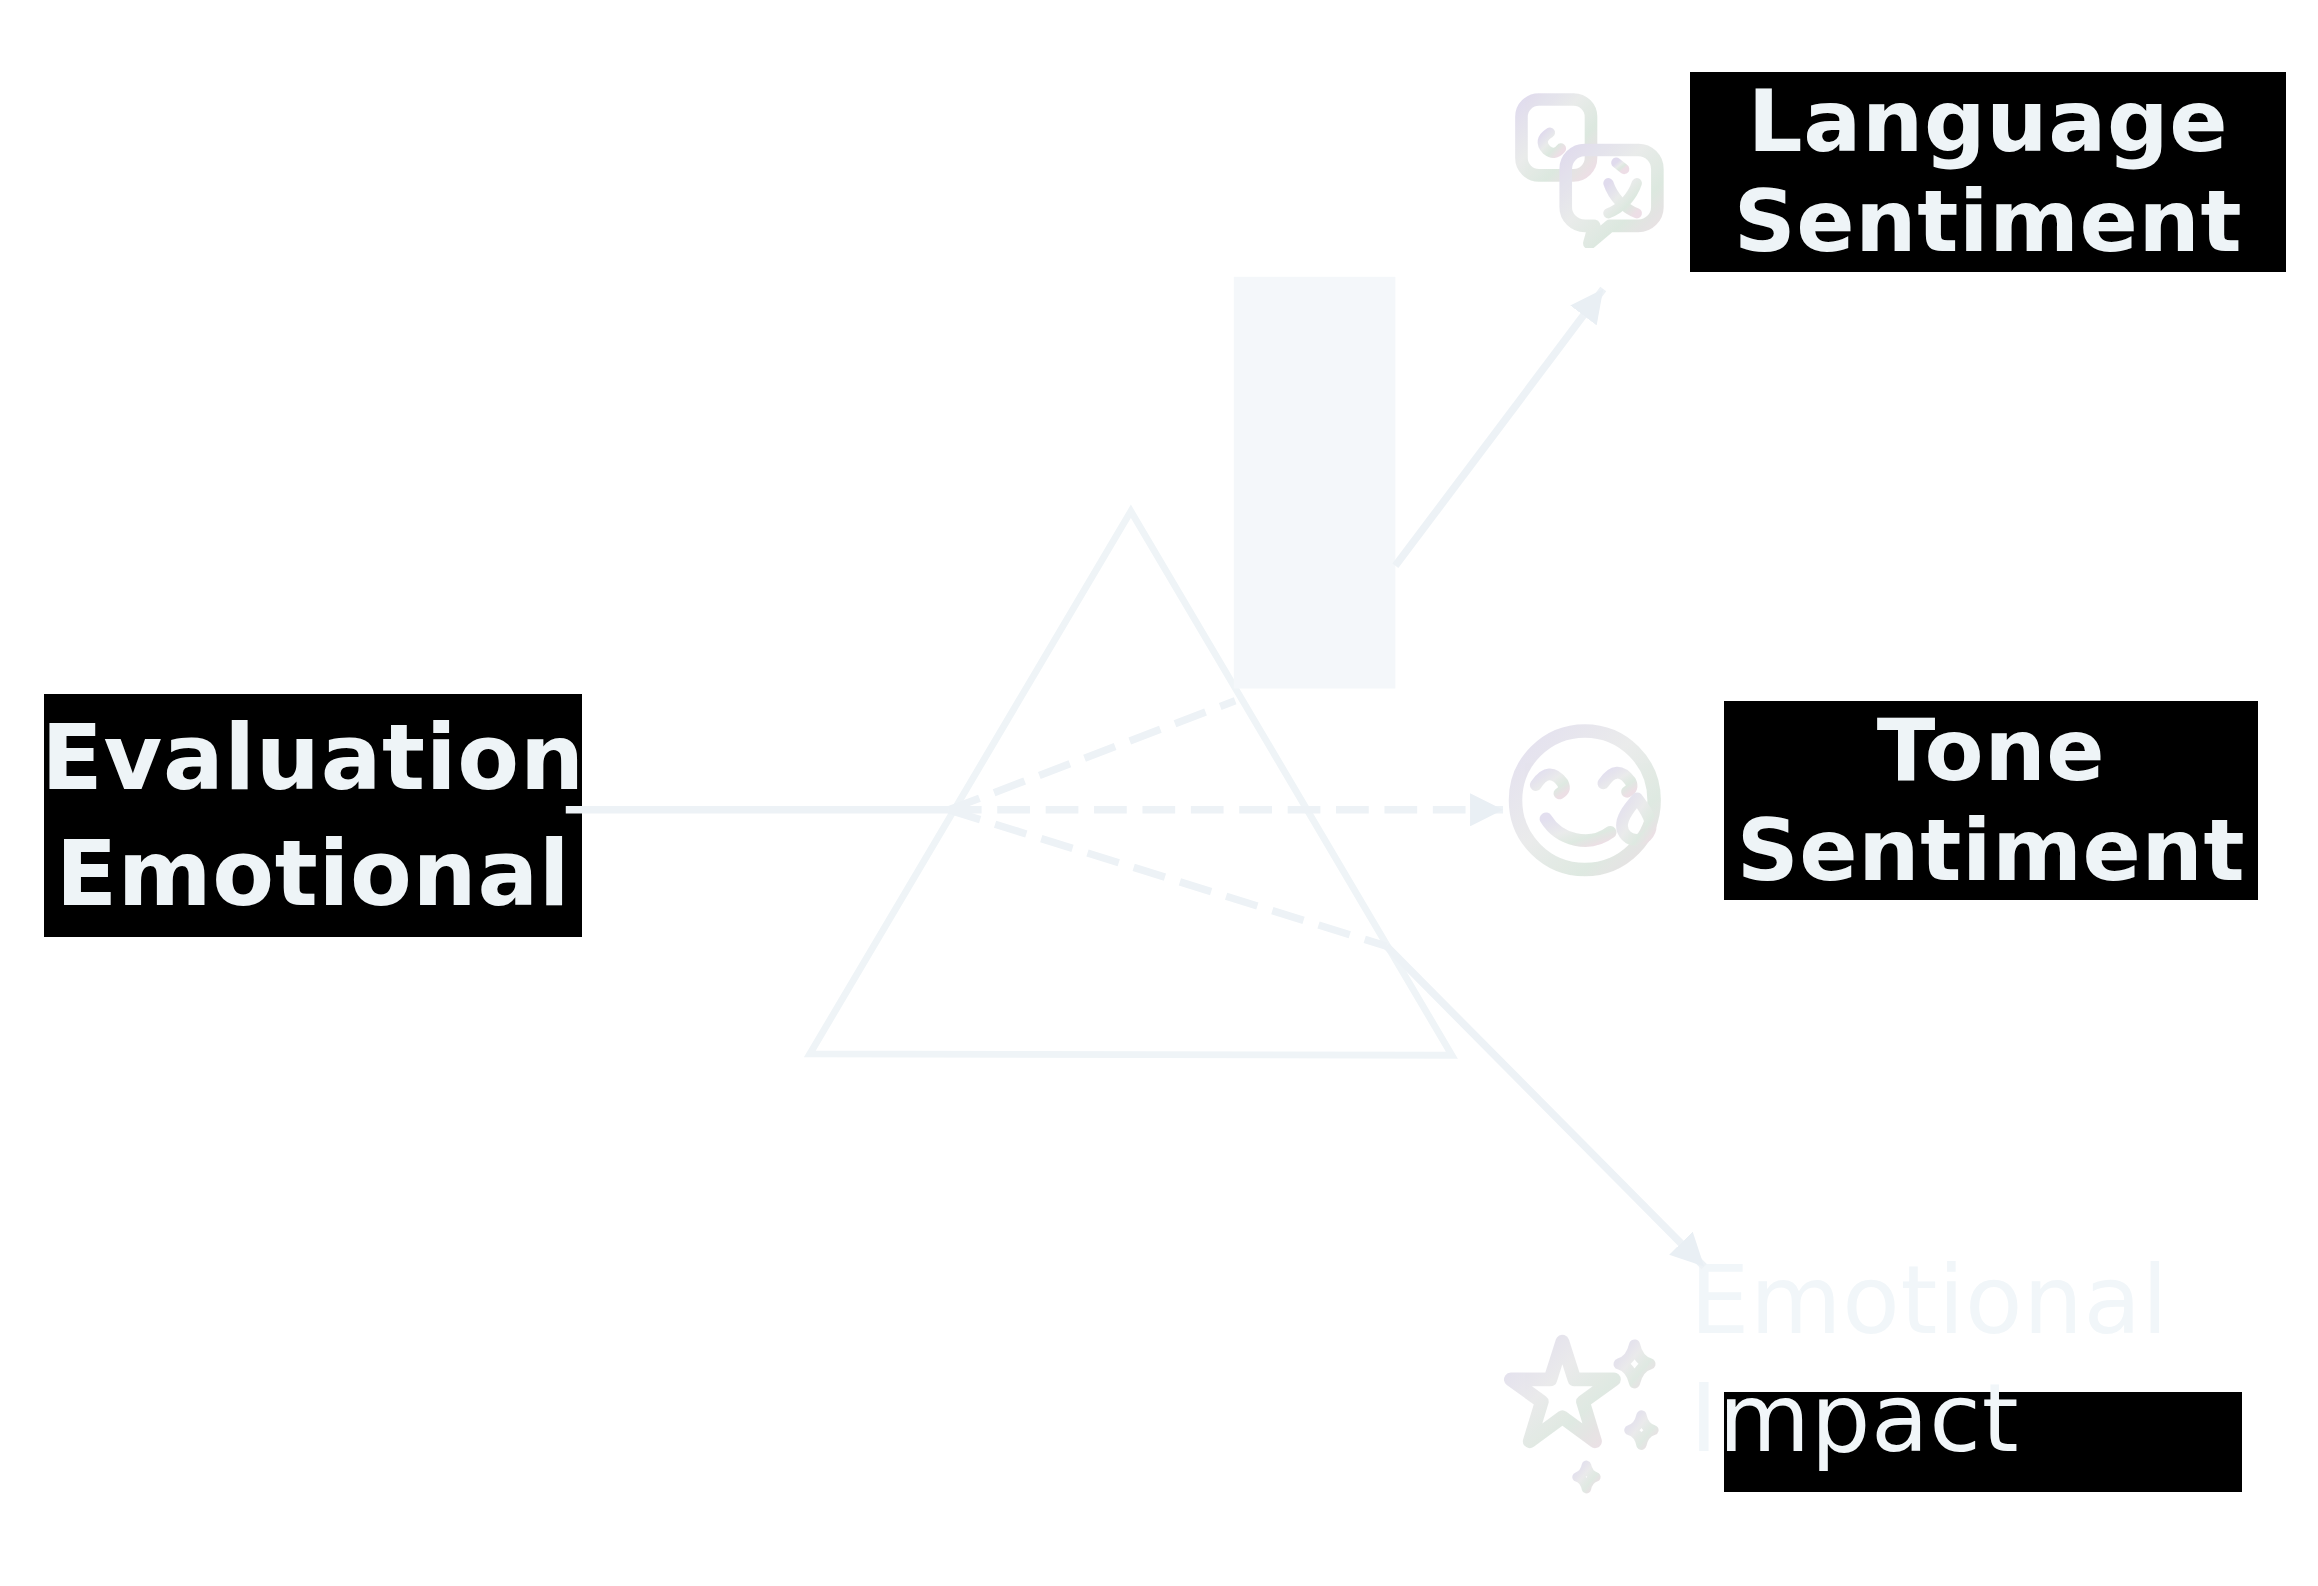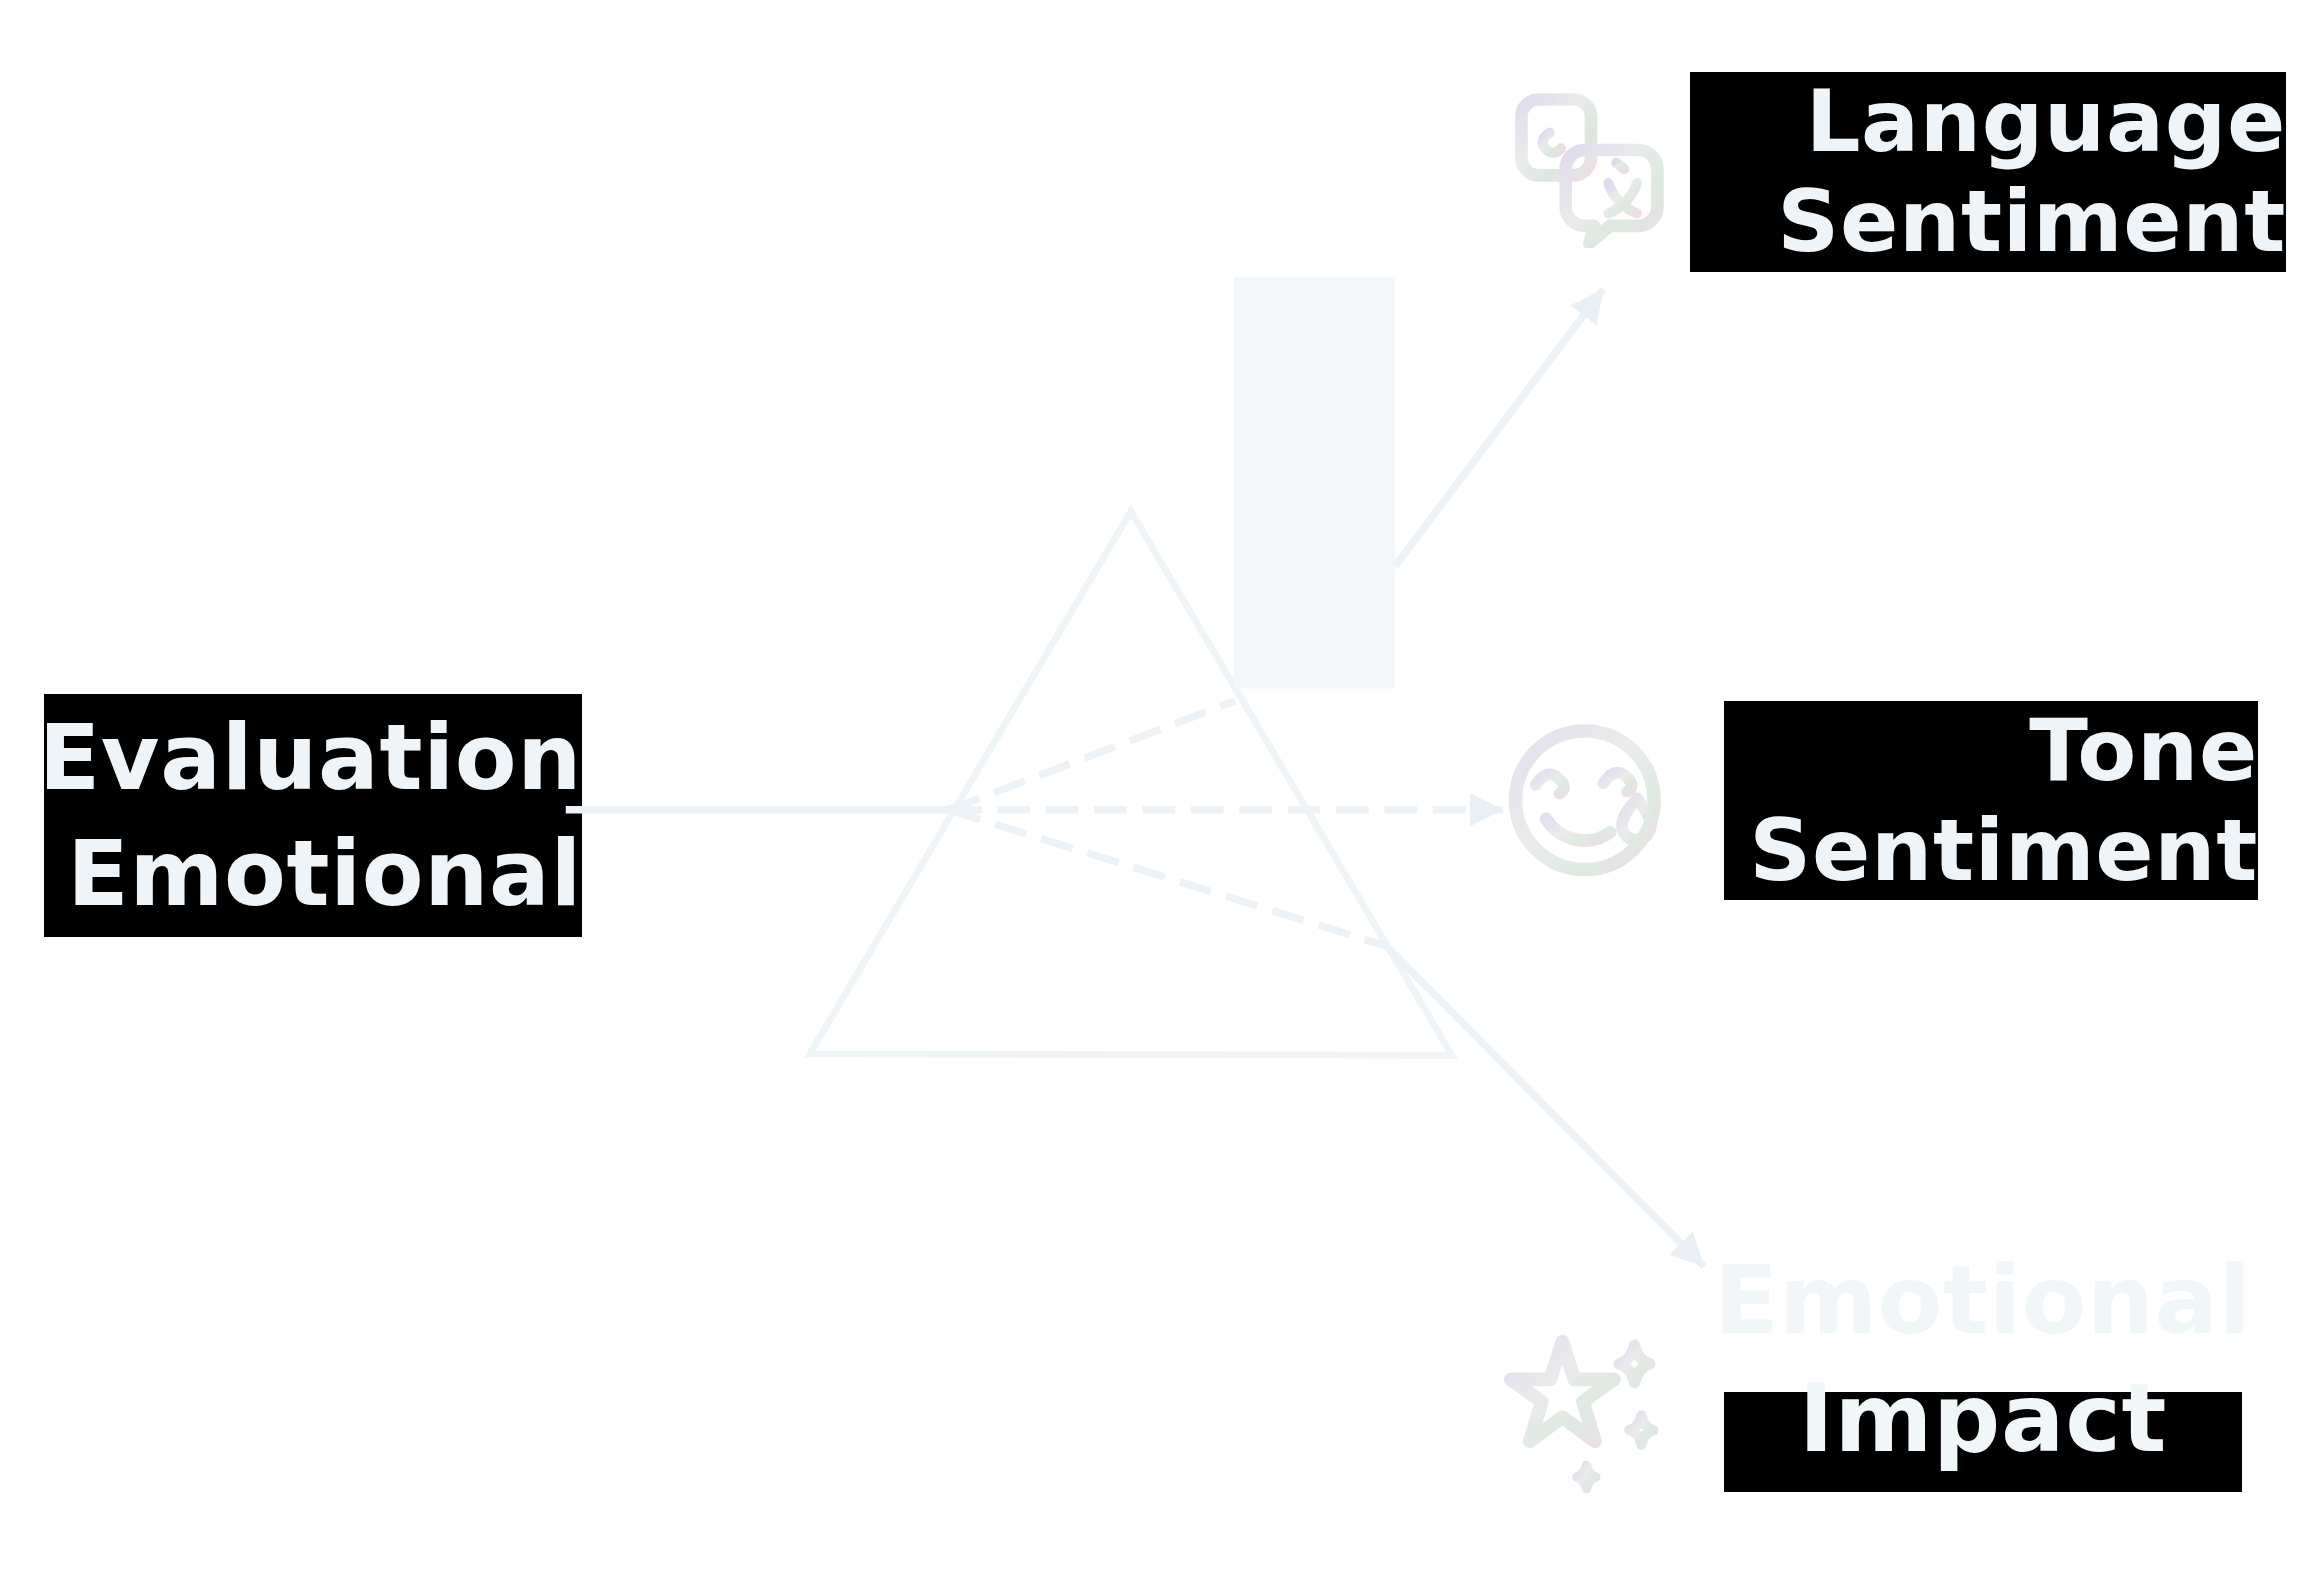--- a/index.html
+++ b/index.html
@@ -16,40 +16,39 @@
     overflow: hidden;
   }
 
   
   .label-box {
     position: absolute;
     background: #000000;
     color: #eef4f7;
     display: flex;
     flex-direction: column;
-    align-items: flex-end;
+    align-items: center;
     justify-content: center;
     text-align: center;
     font-weight: 700;
     letter-spacing: 0.7px;
     z-index: 2;
   }
   .label-box span { display: block; white-space: nowrap; }
 
   .sentiment-box  { left: 44px;   top: 694px; width: 538px; height: 243px; font-size: 90px; line-height: 1.28; }
   .language-box   { left: 1690px; top: 72px;  width: 596px; height: 200px; font-size: 86px; line-height: 1.16; }
   .tone-box       { left: 1712px; top: 701px; width: 534px; height: 199px; font-size: 86px; line-height: 1.16; margin-left: 12px; }
   .impact-box     { left: 1724px; top: 1392px; width: 518px; height: 100px; z-index: 1; }
 
   
   .ghost-label {
     position: absolute;
     left: 1690px; top: 1242px; width: 586px;
-    text-align: center;
-    font-weight: 700;
+    font-weight: 400;
     font-size: 94px;
     line-height: 1.26;
     color: #f1f6f9;
     letter-spacing: 0.7px;
     z-index: 3;
   }
   .ghost-label span { display: block; white-space: nowrap; }
 
   
   svg.scene {

